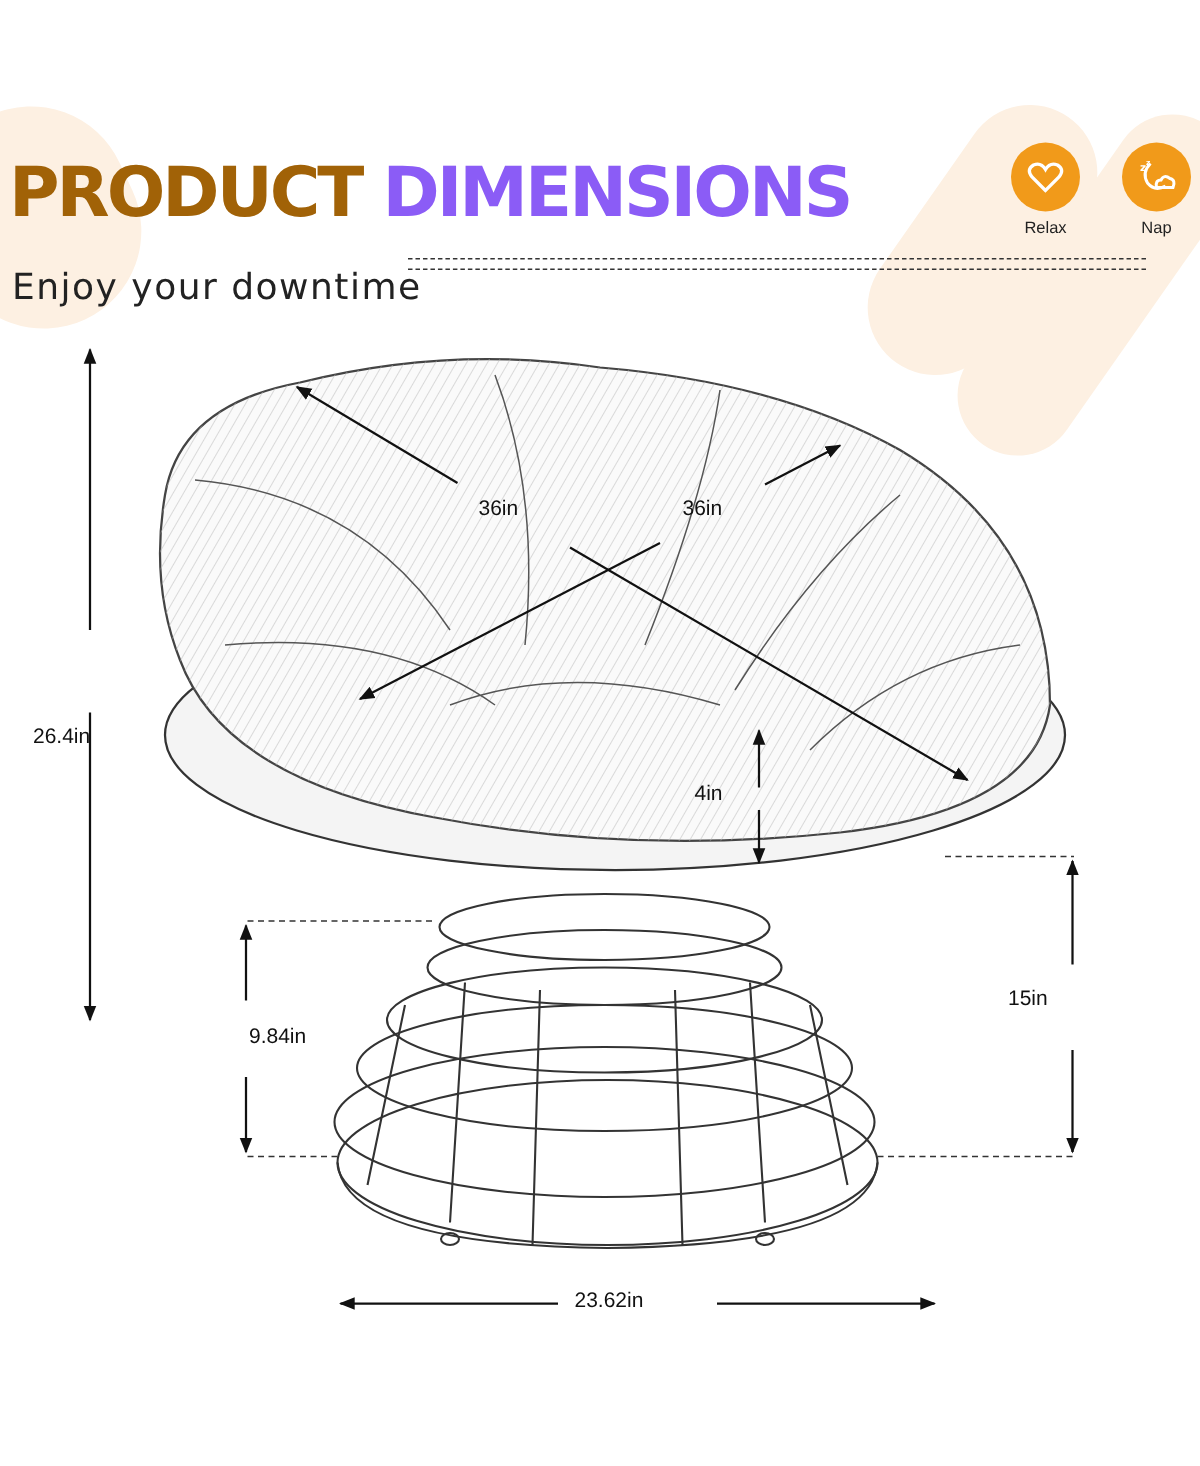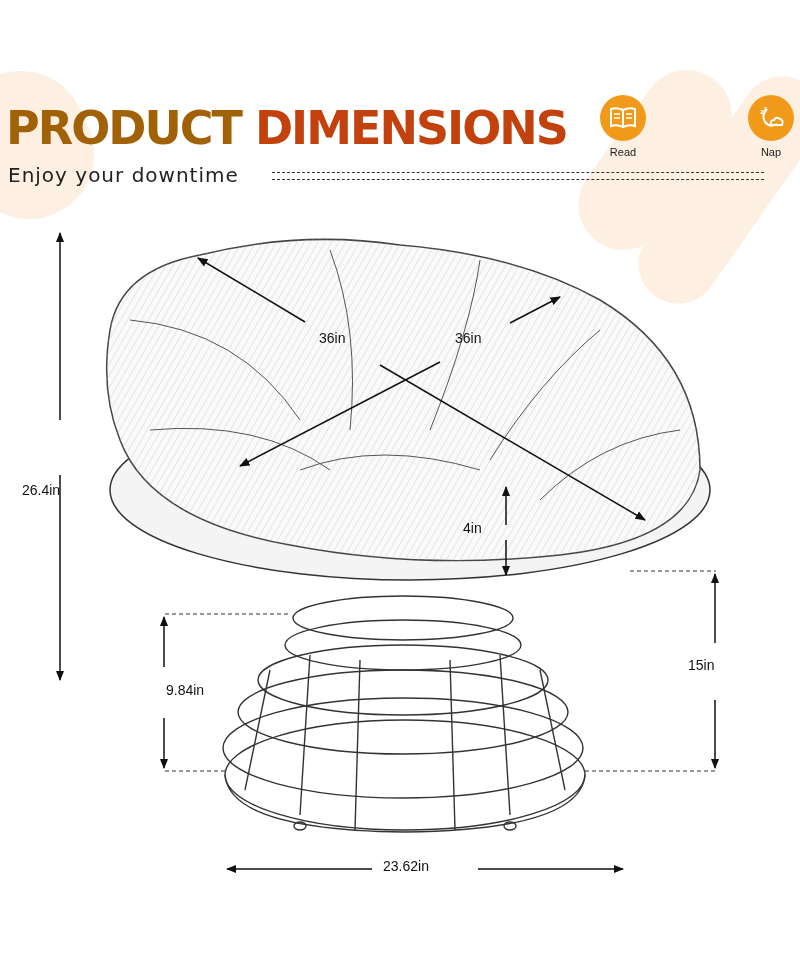--- a/index.html
+++ b/index.html
@@ -1,21 +1,21 @@
 <!DOCTYPE html>
 <html><head>
 <meta charset="utf-8">
 <style>
   html, body { margin: 0; padding: 0; background: #ffffff; }
   body { width: 800px; height: 977px; position: relative; overflow: hidden; font-family: "Liberation Sans", "DejaVu Sans", sans-serif; }
   .bg-shape { position: absolute; background: #fdf0e2; border-radius: 60px; transform-origin: center; }
   .title { position: absolute; left: 6px; top: 100px; font-family: "DejaVu Sans", "Liberation Sans", sans-serif; font-weight: bold; font-size: 46px; letter-spacing: -2px; line-height: 56px; white-space: nowrap; }
   .title .t1 { color: #a16207; }
-  .title .t2 { color: #c2410c; margin-top: 45px; }
-  .subtitle { position: absolute; left: 8px; top: 163px; font-family: "DejaVu Sans", sans-serif; font-size: 20px; color: #222; letter-spacing: 1px; white-space: nowrap; }
+  .title .t2 { color: #8b5cf6; margin-top: 45px; }
+  .subtitle { position: absolute; left: 8px; top: 177px; font-family: "DejaVu Sans", sans-serif; font-size: 24px; color: #222; letter-spacing: 1px; white-space: nowrap; }
   .dashes { position: absolute; left: 272px; top: 172px; width: 492px; height: 10px; }
   .dashes div { height: 0; border-top: 1px dashed #333; margin-bottom: 6px; }
   .icons { position: absolute; left: 593px; top: 95px; width: 210px; height: 80px; }
   .icon-item { position: absolute; width: 60px; text-align: center; }
   .icon-circle { width: 46px; height: 46px; border-radius: 50%; background: #f19a1a; margin: 0 auto; display: flex; align-items: center; justify-content: center; }
   .icon-label { font-size: 11px; color: #222; margin-top: 5px; }
   .dim { position: absolute; font-size: 14px; color: #111; white-space: nowrap; background: transparent; }
   svg.overlay { position: absolute; left: 0; top: 0; }
 </style>
 </head>
@@ -29,32 +29,27 @@
   <span class="t1">PRODUCT</span>
   <span class="t2">DIMENSIONS</span>
 </div>
 <div class="subtitle">Enjoy your downtime</div>
 <div class="dashes">
     <div></div>
     <div></div>
   </div>
 
 <div class="icons">
-  <div class="icon-item" style="left:0;">
+  <div class="icon-item" style="left:74px;">
     <div class="icon-circle">
-      <svg width="28" height="24" viewBox="0 0 28 24">
-          <path d="M2 3 Q8 1 14 4 Q20 1 26 3 V20 Q20 18 14 21 Q8 18 2 20 Z" fill="none" stroke="#fff" stroke-width="2"></path>
-          <line x1="14" y1="4" x2="14" y2="21" stroke="#fff" stroke-width="2"></line>
-          <line x1="5" y1="8" x2="11" y2="8" stroke="#fff" stroke-width="1.5"></line>
-          <line x1="5" y1="12" x2="11" y2="12" stroke="#fff" stroke-width="1.5"></line>
-          <line x1="17" y1="8" x2="23" y2="8" stroke="#fff" stroke-width="1.5"></line>
-          <line x1="17" y1="12" x2="23" y2="12" stroke="#fff" stroke-width="1.5"></line>
+      <svg width="26" height="24" viewBox="0 0 26 24">
+          <path d="M13 21 L4 12 Q0 7 5 4 Q10 2 13 7 Q16 2 21 4 Q26 7 22 12 Z" fill="none" stroke="#fff" stroke-width="2.2"></path>
         </svg>
     </div>
-    <div class="icon-label">Read</div>
+    <div class="icon-label">Relax</div>
   </div>
   <div class="icon-item" style="left:148px;">
     <div class="icon-circle">
       <svg width="28" height="26" viewBox="0 0 28 26">
           <path d="M10 4 Q4 10 8 17 Q13 23 20 19" fill="none" stroke="#fff" stroke-width="2"></path>
           <path d="M14 20 Q13 15 17 15 Q19 11 23 14 Q27 15 25 20 Z" fill="none" stroke="#fff" stroke-width="2"></path>
           <text x="3" y="9" font-size="7" fill="#fff" font-family="DejaVu Sans, sans-serif" font-weight="bold">z</text>
           <text x="7" y="5" font-size="5" fill="#fff" font-family="DejaVu Sans, sans-serif" font-weight="bold">z</text>
         </svg>
     </div>
@@ -130,14 +125,14 @@
     <line x1="372" y1="869" x2="227" y2="869" marker-end="url(#ah)"></line>
     <line x1="478" y1="869" x2="623" y2="869" marker-end="url(#ah)"></line>
   </g>
 </svg>
 
 <div class="dim" style="left:22px; top:482px;">26.4in</div>
 <div class="dim" style="left:319px; top:330px;">36in</div>
 <div class="dim" style="left:455px; top:330px;">36in</div>
 <div class="dim" style="left:463px; top:520px;">4in</div>
 <div class="dim" style="left:128px; top:682px;margin-left:38px;">9.84in</div>
-<div class="dim" style="left:688px; top:657px;text-align:right;">15in</div>
+<div class="dim" style="left:672px; top:657px;text-align:right;">15in</div>
 <div class="dim" style="left:383px; top:858px;">23.62in</div>
 
 </body></html>

